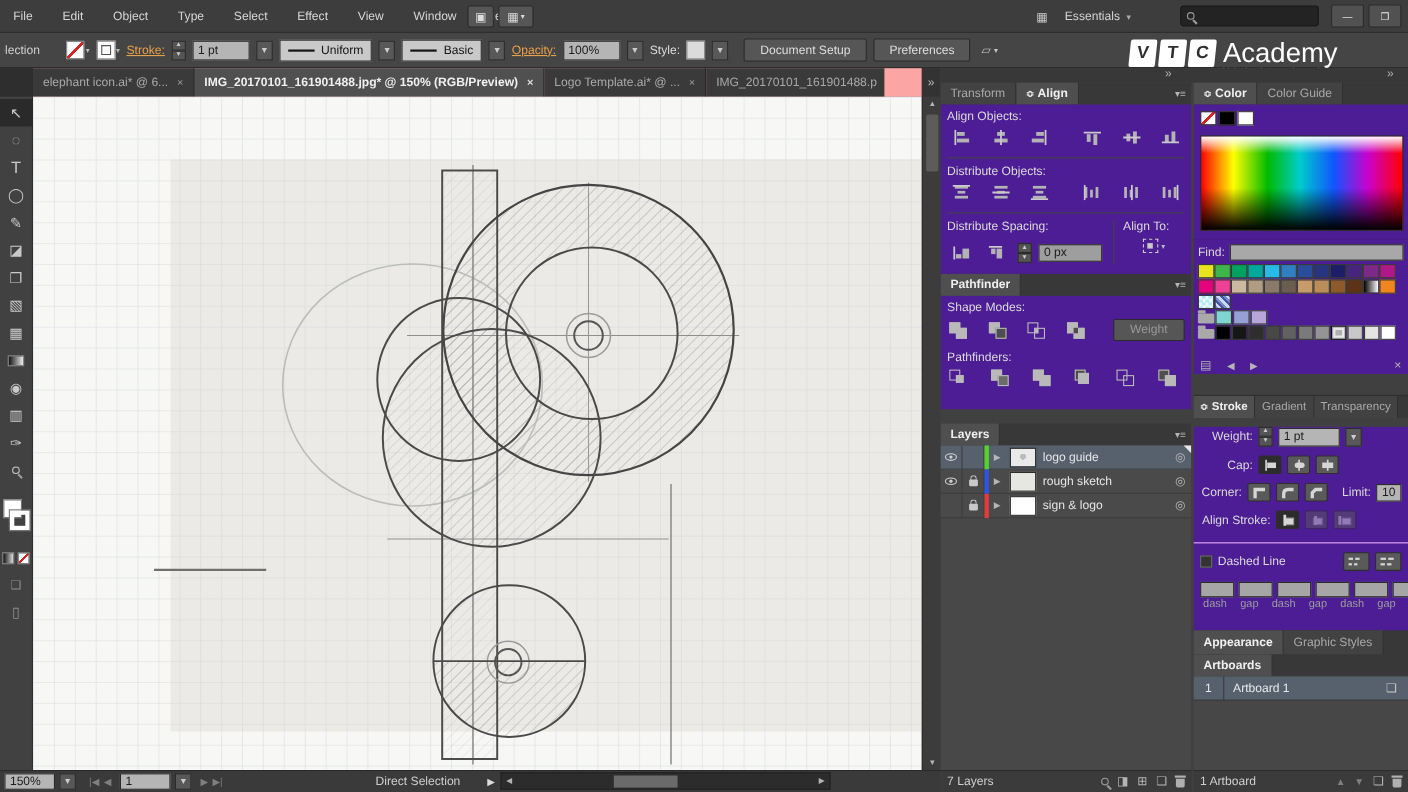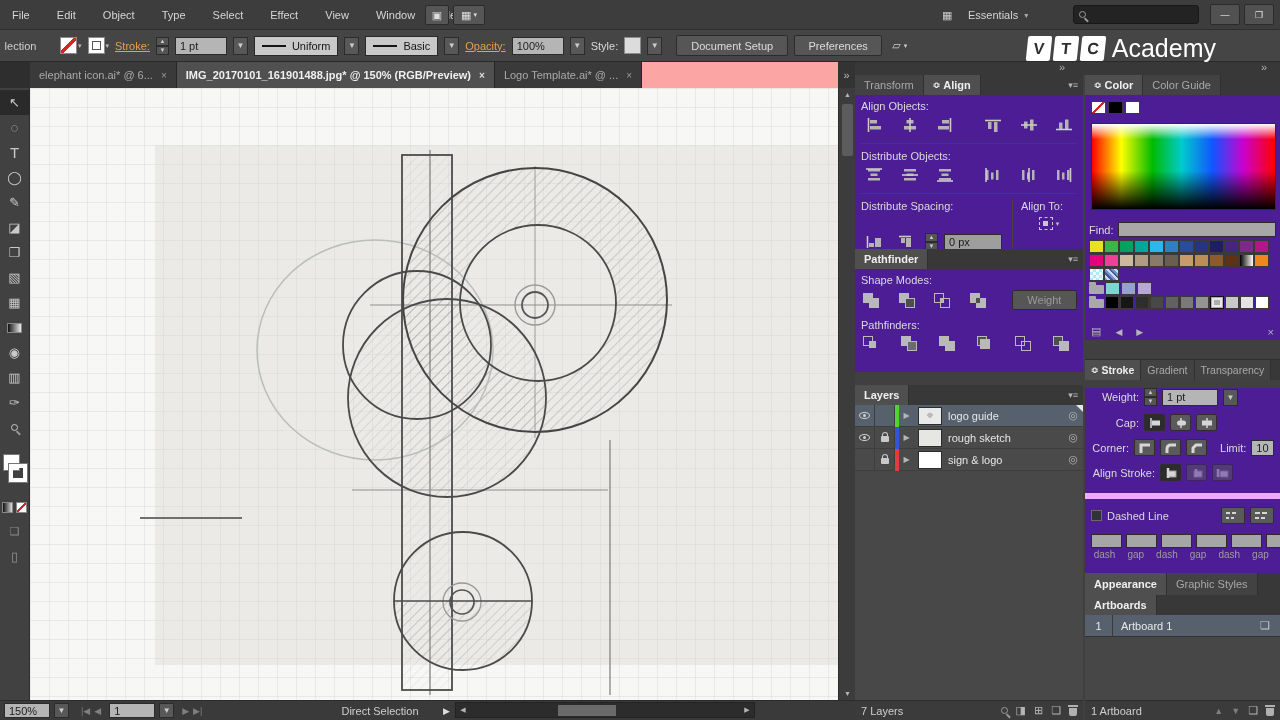--- a/index.html
+++ b/index.html
@@ -246,20 +246,23 @@
       <span>elephant icon.ai* @ 6...</span>
         <span class="x">×</span>
     </div>
     <div class="dtab on">
       <span>IMG_20170101_161901488.jpg* @ 150% (RGB/Preview)</span>
         <span class="x" style="color:#ddd">×</span>
     </div>
     <div class="dtab">
       <span>Logo Template.ai* @ ...</span>
         <span class="x">×</span>
+    </div>
+    <div class="dtab" style="border-right:none;overflow:hidden;max-width:162px">
+      <span>IMG_20170101_161901488.p</span>
     </div>
   </div>
   <div id="tab-overflow" class="r">»</div>
 
   <div id="toolbar" class="r">
     <div class="tool on">
         <span>↖</span>
       </div>
     <div class="tool">
         <span>◌</span>
@@ -489,21 +492,21 @@
                   <rect x="1" y="2" width="2.5" height="10"></rect>
                   <rect x="6" y="4.5" width="2.5" height="7"></rect>
                   <rect x="11" y="2" width="2.5" height="10"></rect>
                   <line x1="14.5" y1="0" x2="14.5" y2="14"></line>
                 </svg>
               </span>
           </div>
           <div class="flex" style="margin-top:8px;border-top:1px solid #434343;padding-top:6px;align-items:flex-start">
             <div style="flex:1;border-right:1px solid #434343">
               <div class="lbl">Distribute Spacing:</div>
-              <div class="flex" style="gap:6px;margin-top:20px">
+              <div class="flex" style="gap:6px;margin-top:8px">
                 <span class="aicon">
                     <svg width="16" height="14">
                       <line x1="1.5" y1="1" x2="1.5" y2="13"></line>
                       <rect x="3" y="8" width="5" height="4"></rect>
                       <rect x="9" y="3" width="6" height="9"></rect>
                     </svg>
                   </span>
                 <span class="aicon">
                     <svg width="16" height="14">
                       <line x1="1" y1="1.5" x2="13" y2="1.5"></line>
@@ -823,21 +826,21 @@
                   <line x1="6" y1="2" x2="6" y2="10" stroke-width="2.5"></line>
                 </svg>
               </span>
             <span class="sbtn" style="opacity:.5">
                 <svg width="14" height="12">
                   <rect x="4" y="4" width="8" height="6" fill="none" stroke="#999"></rect>
                   <line x1="2" y1="2" x2="2" y2="10" stroke-width="2.5"></line>
                 </svg>
               </span>
           </div>
-          <div class="srow" style="margin-top:12px;border-top:6px solid #f0abfc;padding-top:8px">
+          <div class="srow" style="margin-top:12px;border-top:1px solid #f0abfc;padding-top:8px">
             <span class="chk"></span>
             <span class="lbl">Dashed Line</span>
             <span class="sbtn" style="margin-left:auto;width:24px">
                 <svg width="16" height="10">
                   <rect x="1" y="1" width="4" height="2"></rect>
                   <rect x="7" y="1" width="4" height="2"></rect>
                   <rect x="1" y="6" width="3" height="2"></rect>
                   <rect x="6" y="6" width="3" height="2"></rect>
                 </svg>
               </span>

